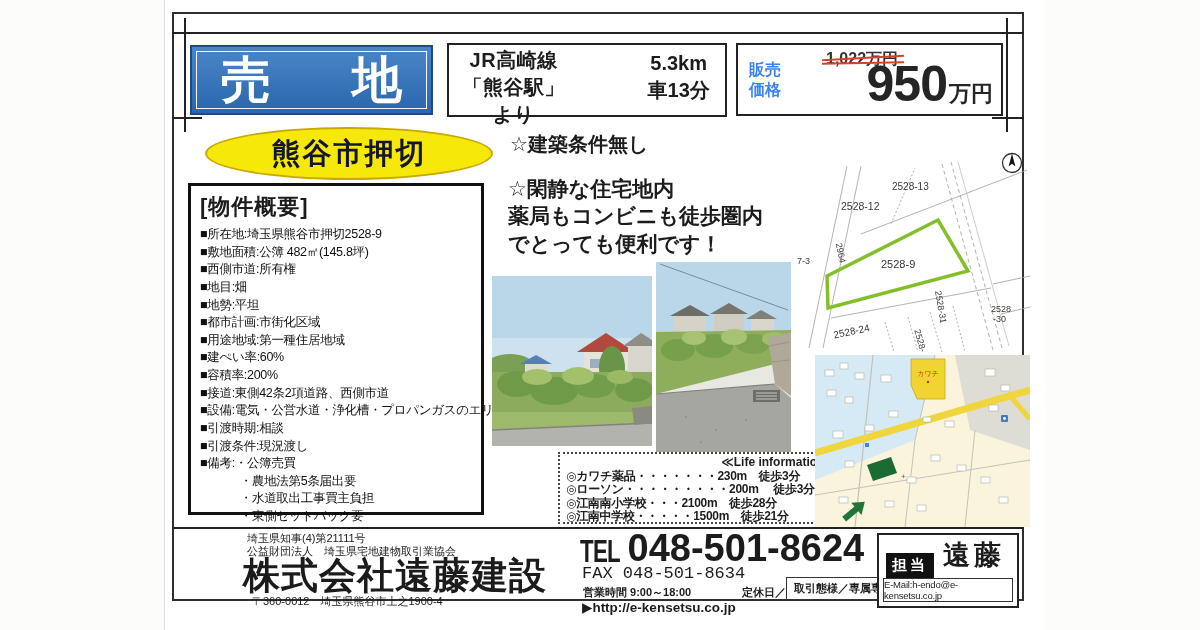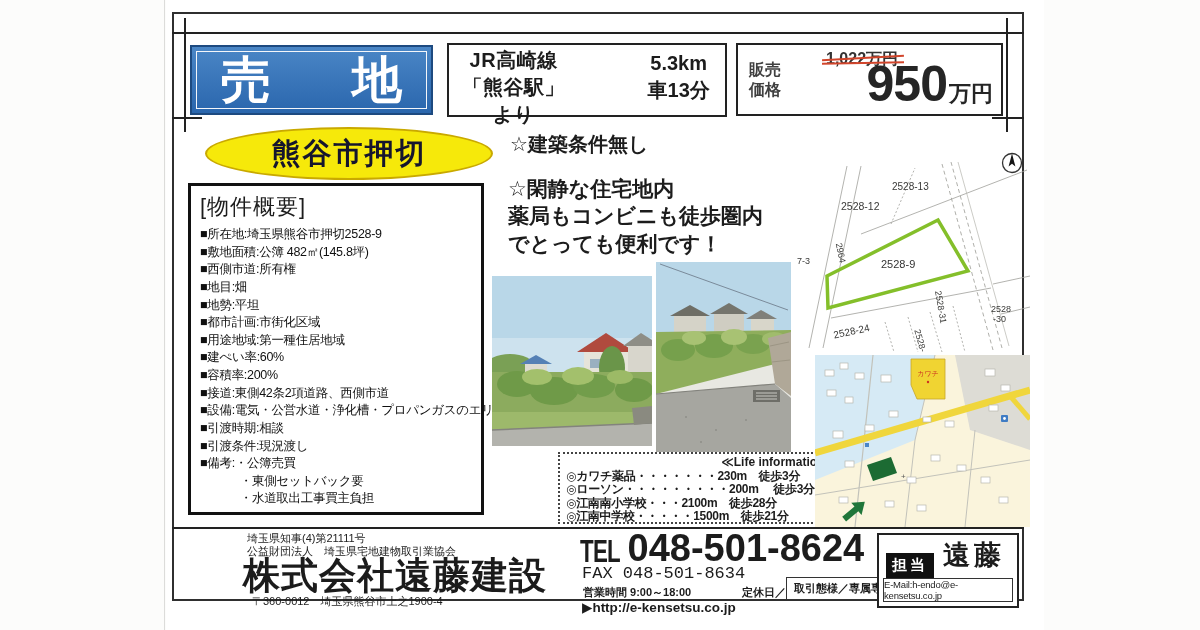--- a/index.html
+++ b/index.html
@@ -23,41 +23,41 @@
 
   .access-box { position:absolute; left:447px; top:43px; width:280px; height:74px;
     border:2.5px solid #222; background:#fff; display:flex; 
     justify-content:center; padding:2px 8px; }
   .access-box .l1 { font-size:20px; font-weight:700; text-align:center; letter-spacing:.5px;}
   .access-box .l2 { font-size:20px; font-weight:700; text-align:center; padding-left:70px; margin-top:3px;}
 
   .price-box { position:absolute; left:736px; top:43px; width:267px; height:73px;
     border:2.5px solid #222; background:#fff; }
   .price-label { position:absolute; left:11px; top:50%; transform:translateY(-50%);
-    font-size:16px; font-weight:700; line-height:1.25; color:#404040; }
+    font-size:16px; font-weight:700; line-height:1.25; color:#3b82f6; }
   .old-price { position:absolute; left:88px; top:4px; font-size:16px; font-weight:700; color:#333; }
   .old-price .strike { position:absolute; left:-4px; right:-6px; height:2px; background:#d2452b; }
   .old-price .s1 { top:8px; transform:rotate(-3deg); }
   .old-price .s2 { top:13px; transform:rotate(-1deg); }
   .new-price { position:absolute; right:8px; bottom:1px; display:flex; align-items:baseline;text-align:right; }
   .new-price .num { font-size:50px; font-weight:800; letter-spacing:-1px; color:#252525; }
   .new-price .unit { font-size:22px; font-weight:800; margin-left:2px; color:#252525; }
 
   .location-oval { position:absolute; left:205px; top:127px; width:288px; height:53px;
     background:#f6e90a; border:2px solid #c9a900; border-radius:50%;
     display:flex; align-items:center; justify-content:center; }
   .location-oval span { font-size:29px; font-weight:800; color:#15152e; letter-spacing:2px;text-align:center; }
 
   .note1 { position:absolute; left:510px; top:131px; font-size:20px; font-weight:700; }
   .note2 { position:absolute; left:508px; top:175px; font-size:21px; font-weight:700; line-height:1.3; }
 
   
   .overview { position:absolute; left:188px; top:183px; width:296px; height:332px;
     border:3px solid #111; background:#fff; padding:6px 0 0 9px; }
-  .overview .title { font-size:22px; font-weight:400; letter-spacing:1px; margin-bottom:4px; }
+  .overview .title { font-size:22px; font-weight:700; letter-spacing:1px; margin-bottom:4px; }
   .overview .item { font-size:12.5px; line-height:1.41; letter-spacing:-0.3px; white-space:nowrap; color:#101010; }
 
   
   .photo { position:absolute; }
   .photo svg { display:block; }
 
   
   .life-box { position:absolute; left:558px; top:452px; width:287px; height:72px;
     border:2px dotted #444; padding:2px 6px; background:#fff; }
   .life-box .title { font-size:12px; font-weight:700; line-height:1.15;text-align:right; }
@@ -161,22 +161,23 @@
         <div class="item">■地勢:平坦</div>
         <div class="item">■都市計画:市街化区域</div>
         <div class="item">■用途地域:第一種住居地域</div>
         <div class="item">■建ぺい率:60%</div>
         <div class="item">■容積率:200%</div>
         <div class="item">■接道:東側42条2項道路、西側市道</div>
         <div class="item">■設備:電気・公営水道・浄化槽・プロパンガスのエリア</div>
         <div class="item">■引渡時期:相談</div>
         <div class="item">■引渡条件:現況渡し</div>
         <div class="item">■備考:・公簿売買</div>
+        <div class="item">　　　 ・農地法第5条届出要</div>
+        <div class="item">　　　 ・水道取出工事買主負担</div>
         <div class="item">　　　 ・東側セットバック要</div>
-        <div class="item">　　　 ・水道取出工事買主負担</div>
       </div>
   </div>
 
   <div class="photo" style="left:492px;top:276px">
     <svg width="160" height="170" viewBox="0 0 160 170">
       <rect width="160" height="170" fill="#e8e8e2"></rect>
       <rect width="160" height="96" fill="#b9d7e8"></rect>
       <rect y="62" width="160" height="34" fill="#cde2ee"></rect>
       <ellipse cx="18" cy="90" rx="24" ry="12" fill="#7aa055"></ellipse>
       <polygon points="28,88 44,79 60,88" fill="#5580b5"></polygon>

